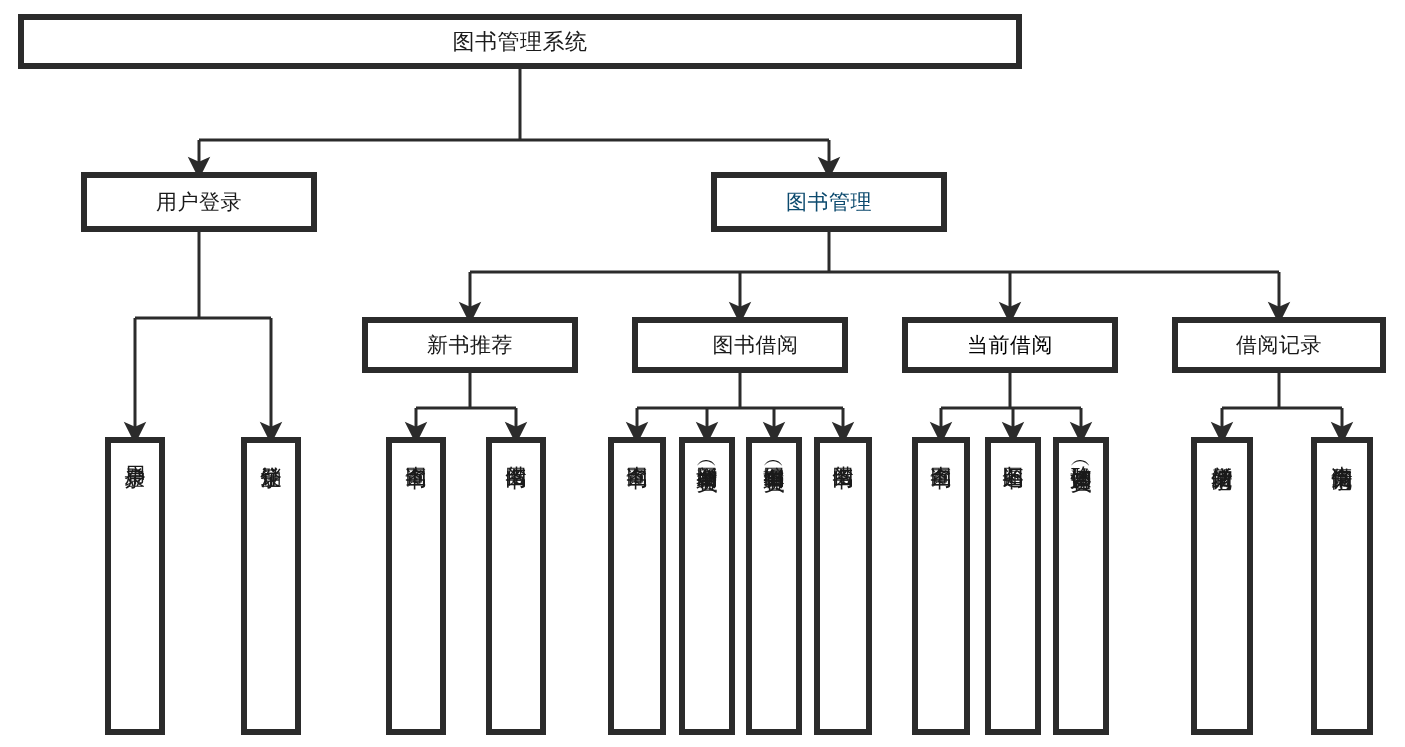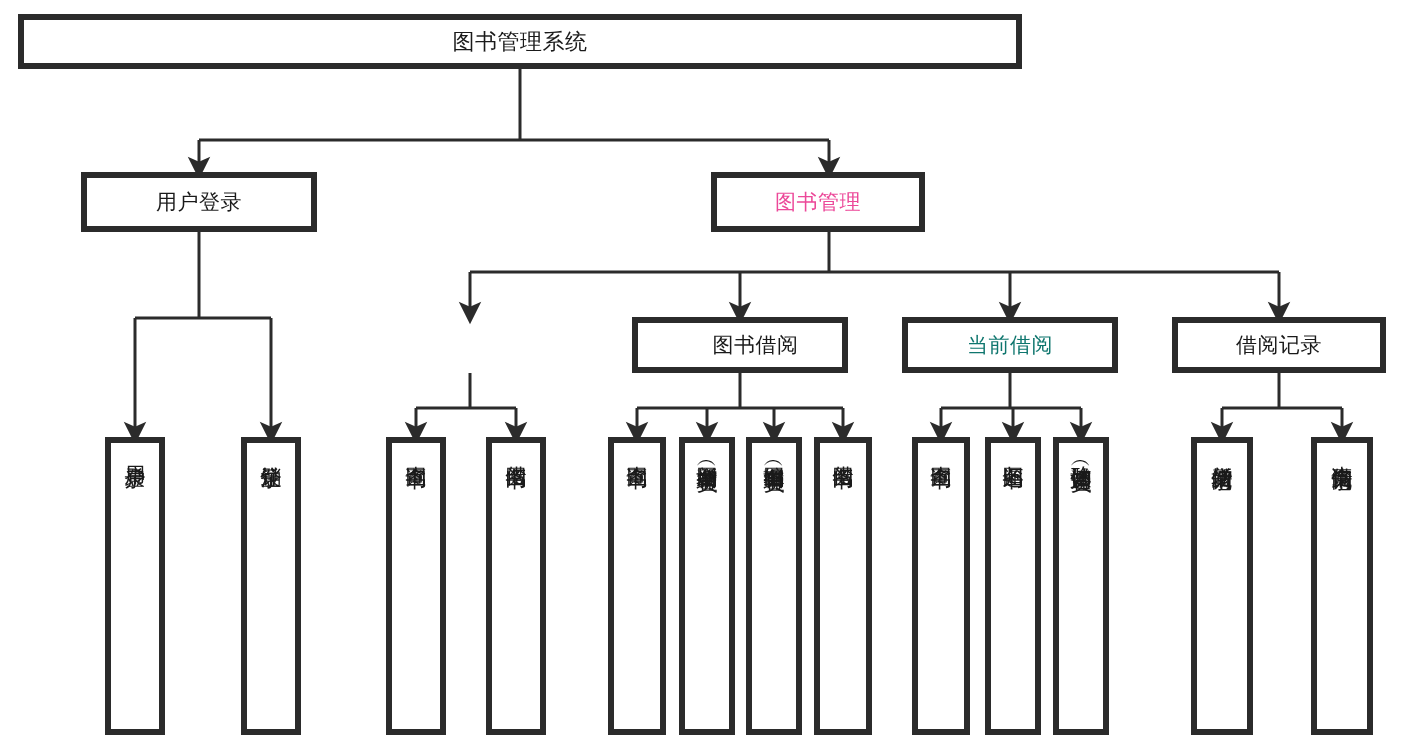--- a/index.html
+++ b/index.html
@@ -123,28 +123,31 @@
     </g>
   </svg>
 
   <div class="node horizontal root" style="left: 18px; top: 14px; width: 1004px; height: 55px; border-color: rgb(43, 43, 43); background: rgb(255, 255, 255); color: rgb(26, 26, 26);">
     <span class="node-label">图书管理系统</span>
   </div>
 
   <div class="node horizontal" style="left: 81px; top: 172px; width: 236px; height: 60px; border-color: rgb(43, 43, 43); background: rgb(255, 255, 255); color: rgb(26, 26, 26);">
     <span class="node-label">用户登录</span>
   </div>
-  <div class="node horizontal" style="left: 711px; top: 172px; width: 214px; height: 60px; border-color: rgb(43, 43, 43); background: rgb(255, 255, 255); color: #ec4899;">
+  <div class="node horizontal" style="left: 711px; top: 172px; width: 236px; height: 60px; border-color: rgb(43, 43, 43); background: rgb(255, 255, 255); color: #0c4a6e;">
     <span class="node-label">图书管理</span>
   </div>
 
+  <div class="node horizontal" style="left: 362px; top: 317px; width: 216px; height: 56px; border-color: rgb(43, 43, 43); background: rgb(255, 255, 255); color: rgb(26, 26, 26);">
+    <span class="node-label">新书推荐</span>
+  </div>
   <div class="node horizontal" style="left: 632px; top: 317px; width: 216px; height: 56px; border-color: rgb(43, 43, 43); background: rgb(255, 255, 255); color: rgb(26, 26, 26); padding-left: 31px;">
     <span class="node-label">图书借阅</span>
   </div>
-  <div class="node horizontal" style="left: 902px; top: 317px; width: 216px; height: 56px; border-color: rgb(43, 43, 43); background: rgb(255, 255, 255); color: #0f766e;">
+  <div class="node horizontal" style="left: 902px; top: 317px; width: 216px; height: 56px; border-color: rgb(43, 43, 43); background: rgb(255, 255, 255); color: #000000;">
     <span class="node-label">当前借阅</span>
   </div>
   <div class="node horizontal" style="left: 1172px; top: 317px; width: 214px; height: 56px; border-color: rgb(43, 43, 43); background: rgb(255, 255, 255); color: rgb(26, 26, 26);">
     <span class="node-label">借阅记录</span>
   </div>
 
   <div class="node vertical" style="left: 105px; top: 437px; width: 60px; height: 298px; border-color: rgb(43, 43, 43); background: rgb(255, 255, 255); color: rgb(26, 26, 26);">
     <span class="node-label">用户登录</span>
   </div>
   <div class="node vertical" style="left: 241px; top: 437px; width: 60px; height: 298px; border-color: rgb(43, 43, 43); background: rgb(255, 255, 255); color: rgb(26, 26, 26);">

